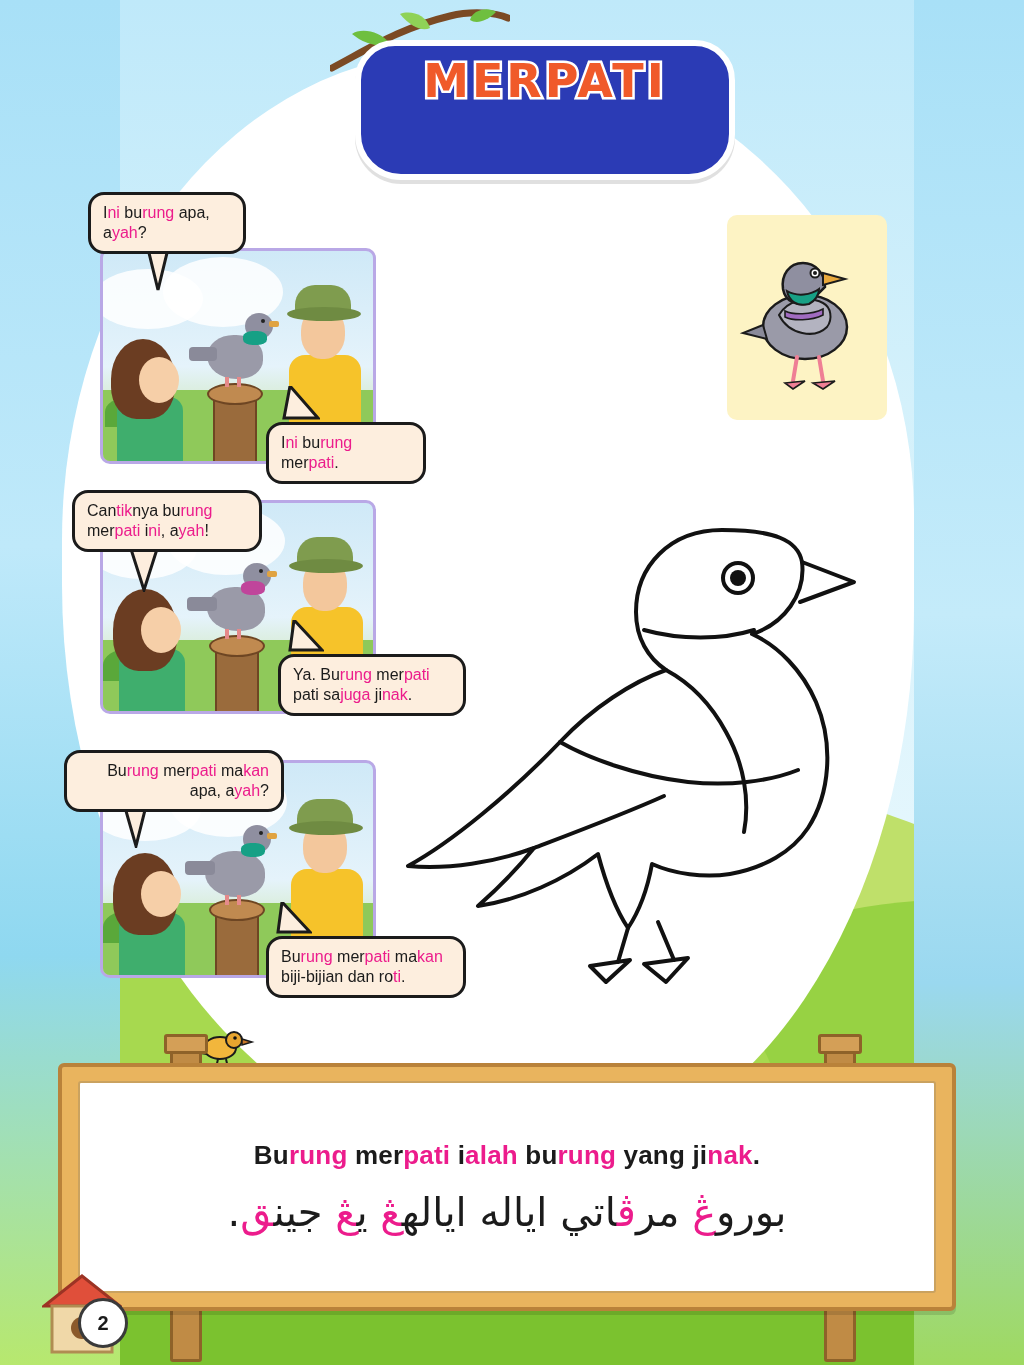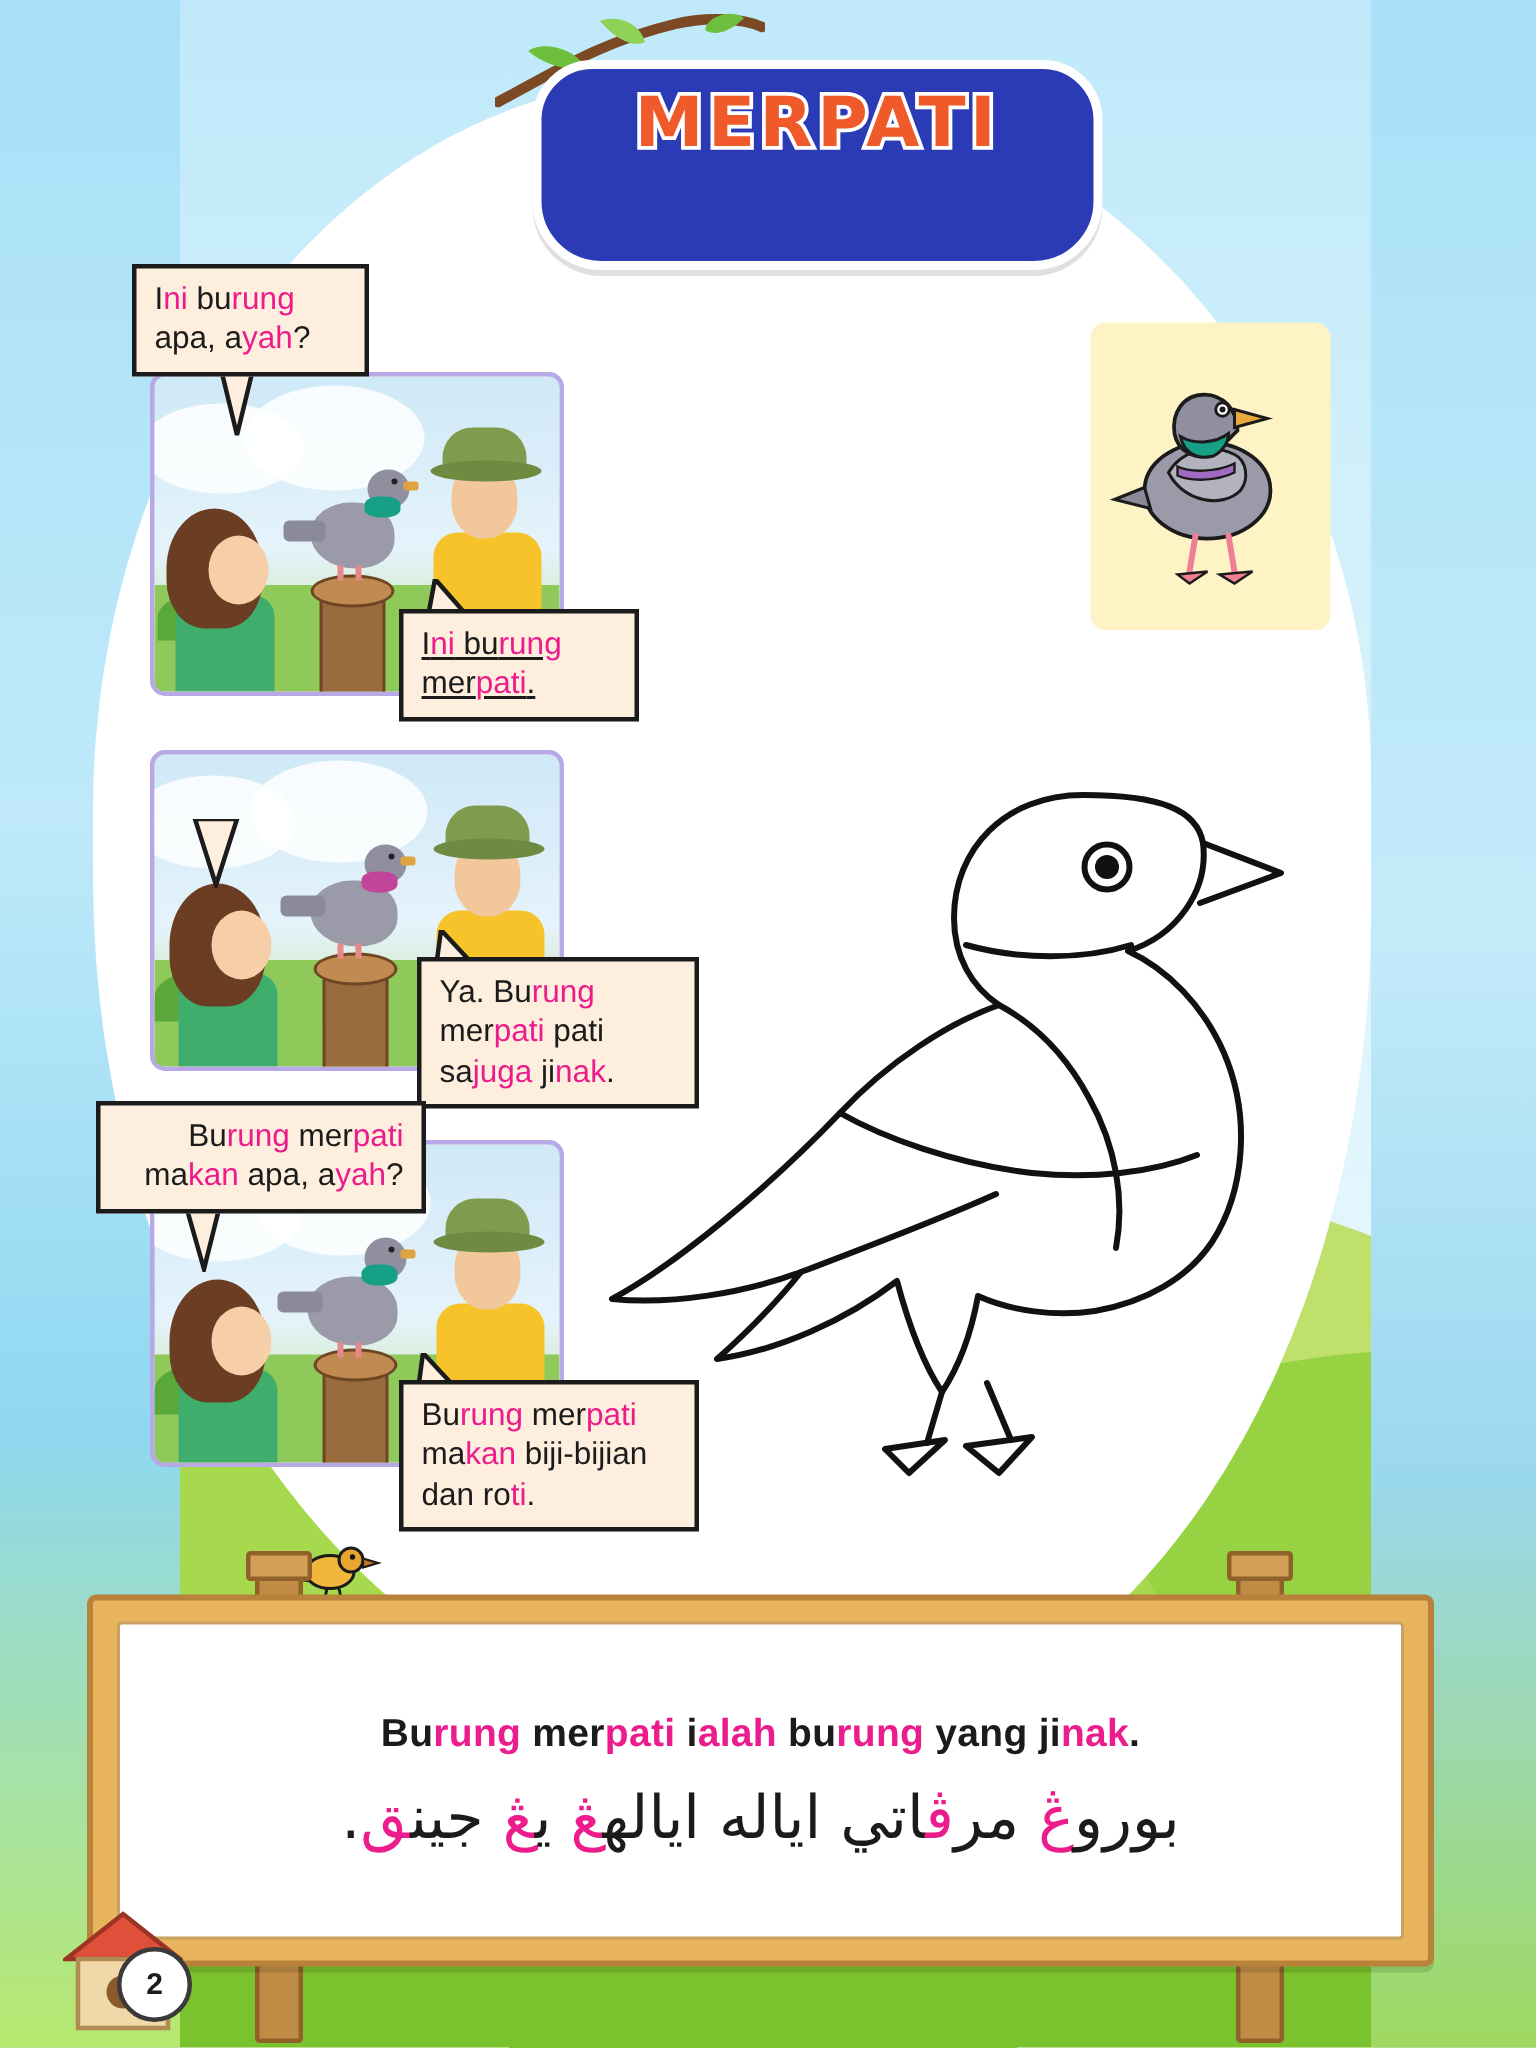--- a/index.html
+++ b/index.html
@@ -195,27 +195,28 @@
   .p-tail { position: absolute; background: #8a8a99; border-radius: 4px; }
   .p-beak { position: absolute; background: #e0a341; border-radius: 2px; }
   .p-eye  { position: absolute; background: #222; border-radius: 50%; }
   .p-leg  { position: absolute; background: #e58a8a; }
 
   
   .bubble {
     position: absolute;
     background: #fdeede;
     border: 3px solid #1b1b1b;
-    border-radius: 0;
+    border-radius: 16px;
     padding: 8px 12px;
-    font-size: 21px;
+    font-size: 16px;
     line-height: 1.25;
     color: #1b1b1b;
     font-family: "Liberation Sans", sans-serif;
     z-index: 6;
+    margin-top: 16px;
   }
   .bubble .pink { color: #ec1c8c; }
   .tail {
     position: absolute;
     width: 0; height: 0;
     z-index: 5;
   }
 
   
   .ref-box {
@@ -410,21 +411,21 @@
     <div class="girl-face" style="left:36px; top:106px; width:40px; height:46px;"></div>
   </div>
 
   <div class="bubble" style="left:88px; top:176px; width:128px;">
     <span><span>I</span><span class="pink">ni</span><span> bu</span><span class="pink">rung</span><span> apa, a</span><span class="pink">yah</span><span>?</span></span>
   </div>
   <svg class="tail" style="left:140px; top:224px; width:40px; height:70px;">
     <polygon points="2,0 34,0 18,66" fill="#fdeede" stroke="#1b1b1b" stroke-width="3"></polygon>
   </svg>
 
-  <div class="bubble" style="left:266px; top:406px; width:130px;text-decoration:underline;">
+  <div class="bubble" style="left:266px; top:406px; width:130px;">
     <span><span>I</span><span class="pink">ni</span><span> bu</span><span class="pink">rung</span><span> mer</span><span class="pink">pati</span><span>.</span></span>
   </div>
   <svg class="tail" style="left:280px; top:386px; width:40px; height:34px;">
     <polygon points="4,32 38,32 10,0" fill="#fdeede" stroke="#1b1b1b" stroke-width="3"></polygon>
   </svg>
 
   <div class="panel" style="left:100px; top:500px; width:270px; height:208px;">
     <div class="cloud" style="left:-16px; top:14px; width:110px; height:62px;"></div>
     <div class="cloud" style="left:64px; top:4px; width:118px; height:68px;"></div>
     <div class="ground"></div>
@@ -442,20 +443,23 @@
     <div class="p-leg" style="left:134px; top:126px; width:4px; height:10px;"></div>
     <div class="man-body" style="left:188px; top:104px; width:72px; height:104px;"></div>
     <div class="man-face" style="left:200px; top:56px; width:44px; height:52px;"></div>
     <div class="man-hat" style="left:194px; top:34px; width:56px; height:28px;"></div>
     <div class="man-hat-brim" style="left:186px; top:56px; width:74px; height:14px;"></div>
     <div class="girl-body" style="left:16px; top:146px; width:66px; height:62px;"></div>
     <div class="girl-hair" style="left:10px; top:86px; width:64px; height:82px;"></div>
     <div class="girl-face" style="left:38px; top:104px; width:40px; height:46px;"></div>
   </div>
 
+  <div class="bubble" style="left:72px; top:474px; width:160px;">
+    <span><span>Can</span><span class="pink">tik</span><span>nya bu</span><span class="pink">rung</span><span> mer</span><span class="pink">pati</span><span> i</span><span class="pink">ni</span><span>, a</span><span class="pink">yah</span><span>!</span></span>
+  </div>
   <svg class="tail" style="left:128px; top:546px; width:36px; height:46px;">
     <polygon points="2,0 30,0 16,44" fill="#fdeede" stroke="#1b1b1b" stroke-width="3"></polygon>
   </svg>
 
   <div class="bubble" style="left:278px; top:638px; width:158px;">
     <span><span>Ya. Bu</span><span class="pink">rung</span><span> mer</span><span class="pink">pati</span><span> pati sa</span><span class="pink">juga</span><span> ji</span><span class="pink">nak</span><span>.</span></span>
   </div>
   <svg class="tail" style="left:284px; top:620px; width:40px; height:32px;">
     <polygon points="6,30 38,30 10,0" fill="#fdeede" stroke="#1b1b1b" stroke-width="3"></polygon>
   </svg>

